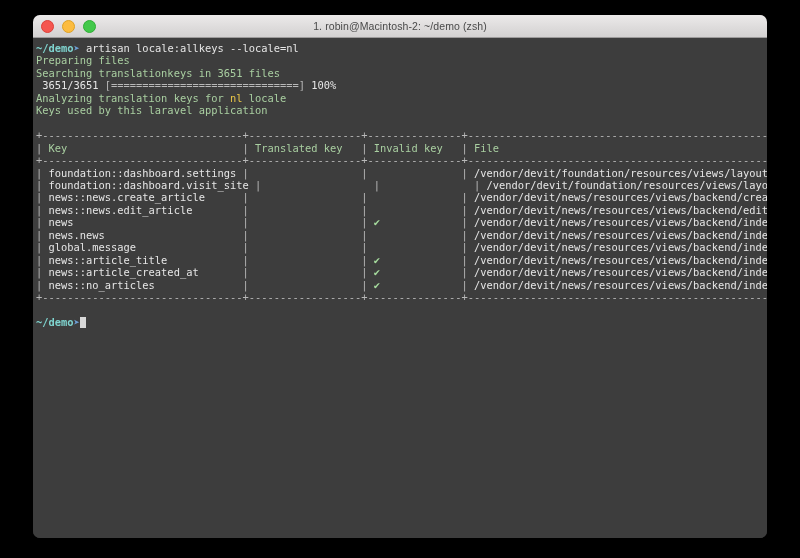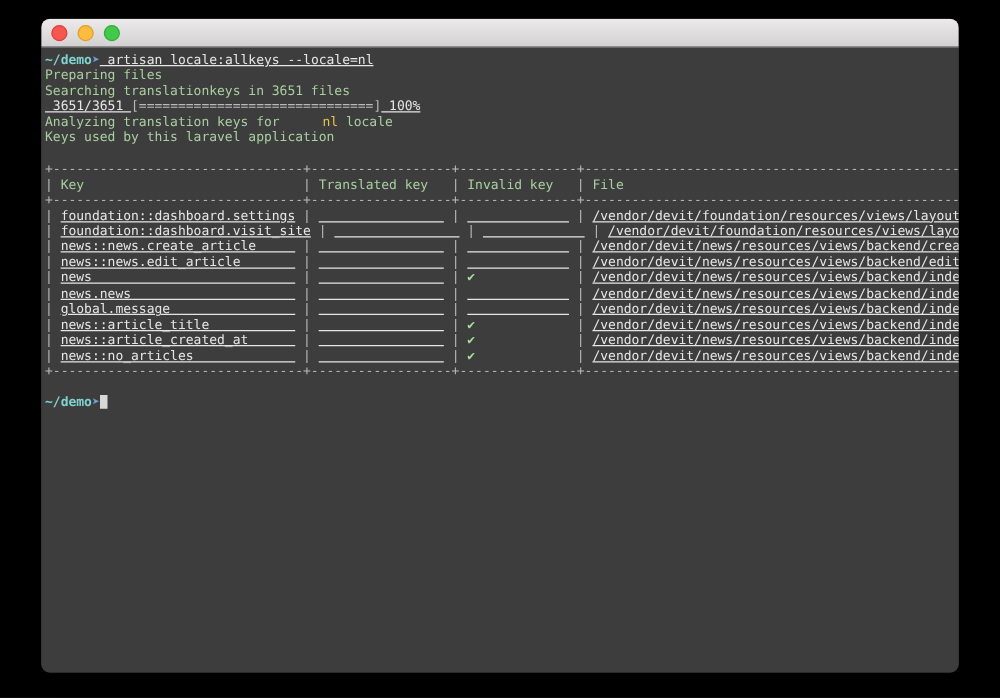--- a/index.html
+++ b/index.html
@@ -79,24 +79,24 @@
     font-family: "DejaVu Sans Mono", monospace;
     font-size: 10.4px;
     line-height: 12.45px;
     color: #d8d8d8;
     white-space: pre;
     letter-spacing: 0px;
   }
 
   
   .c-green    { color: #a9cfa1; }
-  .c-white    { color: #e6e6e6; text-decoration: underline; }
+  .c-white    { color: #e6e6e6; }
   .c-cyan     { color: #7fd4cf; font-weight: bold; }
   .c-blue     { color: #6c9ed4; }
-  .c-yellow   { color: #e8c547; margin-left: 28px; }
+  .c-yellow   { color: #e8c547; }
   .c-grey     { color: #b9b9b9; }
   .c-border   { color: #b9b9b9; }
   .c-check    { color: #a9e0a0; }
 
   .cursor {
     display: inline-block;
     width: 6.26px;
     height: 11px;
     background: #d8d8d8;
     vertical-align: -2px;
@@ -108,19 +108,20 @@
 <body>
 
 <div id="terminal-window">
 
   <div id="title-bar">
     <div id="traffic-lights">
       <span class="light close"></span>
       <span class="light min"></span>
       <span class="light max"></span>
     </div>
+    <span id="window-title">1. robin@Macintosh-2: ~/demo (zsh)</span>
   </div>
 
   <div id="terminal-body">
     <pre id="console"><span class="line"><span class="c-cyan">~/demo</span><span class="c-blue">➤</span><span class="c-white"> artisan locale:allkeys --locale=nl</span></span><span class="line"><span class="c-green">Preparing files</span></span><span class="line"><span class="c-green">Searching translationkeys in 3651 files</span></span><span class="line"><span class="c-white"> 3651/3651 </span><span class="c-grey">[==============================]</span><span class="c-white"> 100%</span></span><span class="line"><span class="c-green">Analyzing translation keys for </span><span class="c-yellow">nl</span><span class="c-green"> locale</span></span><span class="line"><span class="c-green">Keys used by this laravel application</span></span><span class="line">&nbsp;</span><span class="line"><span class="c-border">+--------------------------------+------------------+---------------+----------------------------------------------------------------+</span></span><span class="line"><span class="c-border">| </span><span class="c-green">Key                           </span><span class="c-border"> </span><span class="c-border">| </span><span class="c-green">Translated key  </span><span class="c-border"> </span><span class="c-border">| </span><span class="c-green">Invalid key  </span><span class="c-border"> </span><span class="c-border">| </span><span class="c-green">File                                                          </span></span><span class="line"><span class="c-border">+--------------------------------+------------------+---------------+----------------------------------------------------------------+</span></span><span class="line"><span class="c-border">| </span><span class="c-white">foundation::dashboard.settings</span><span class="c-border"> </span><span class="c-border">| </span><span class="c-white">                </span><span class="c-border"> </span><span class="c-border">| </span><span class="c-white">             </span><span class="c-border"> </span><span class="c-border">| </span><span class="c-white">/vendor/devit/foundation/resources/views/layout.blade.php     </span></span><span class="line"><span class="c-border">| </span><span class="c-white">foundation::dashboard.visit_site</span><span class="c-border"> </span><span class="c-border">| </span><span class="c-white">                </span><span class="c-border"> </span><span class="c-border">| </span><span class="c-white">             </span><span class="c-border"> </span><span class="c-border">| </span><span class="c-white">/vendor/devit/foundation/resources/views/layout.blade.php     </span></span><span class="line"><span class="c-border">| </span><span class="c-white">news::news.create_article     </span><span class="c-border"> </span><span class="c-border">| </span><span class="c-white">                </span><span class="c-border"> </span><span class="c-border">| </span><span class="c-white">             </span><span class="c-border"> </span><span class="c-border">| </span><span class="c-white">/vendor/devit/news/resources/views/backend/create.blade.php   </span></span><span class="line"><span class="c-border">| </span><span class="c-white">news::news.edit_article       </span><span class="c-border"> </span><span class="c-border">| </span><span class="c-white">                </span><span class="c-border"> </span><span class="c-border">| </span><span class="c-white">             </span><span class="c-border"> </span><span class="c-border">| </span><span class="c-white">/vendor/devit/news/resources/views/backend/edit.blade.php     </span></span><span class="line"><span class="c-border">| </span><span class="c-white">news                          </span><span class="c-border"> </span><span class="c-border">| </span><span class="c-white">                </span><span class="c-border"> </span><span class="c-border">| </span><span class="c-check">✔            </span><span class="c-border"> </span><span class="c-border">| </span><span class="c-white">/vendor/devit/news/resources/views/backend/index.blade.php    </span></span><span class="line"><span class="c-border">| </span><span class="c-white">news.news                     </span><span class="c-border"> </span><span class="c-border">| </span><span class="c-white">                </span><span class="c-border"> </span><span class="c-border">| </span><span class="c-white">             </span><span class="c-border"> </span><span class="c-border">| </span><span class="c-white">/vendor/devit/news/resources/views/backend/index.blade.php    </span></span><span class="line"><span class="c-border">| </span><span class="c-white">global.message                </span><span class="c-border"> </span><span class="c-border">| </span><span class="c-white">                </span><span class="c-border"> </span><span class="c-border">| </span><span class="c-white">             </span><span class="c-border"> </span><span class="c-border">| </span><span class="c-white">/vendor/devit/news/resources/views/backend/index.blade.php    </span></span><span class="line"><span class="c-border">| </span><span class="c-white">news::article_title           </span><span class="c-border"> </span><span class="c-border">| </span><span class="c-white">                </span><span class="c-border"> </span><span class="c-border">| </span><span class="c-check">✔            </span><span class="c-border"> </span><span class="c-border">| </span><span class="c-white">/vendor/devit/news/resources/views/backend/index.blade.php    </span></span><span class="line"><span class="c-border">| </span><span class="c-white">news::article_created_at      </span><span class="c-border"> </span><span class="c-border">| </span><span class="c-white">                </span><span class="c-border"> </span><span class="c-border">| </span><span class="c-check">✔            </span><span class="c-border"> </span><span class="c-border">| </span><span class="c-white">/vendor/devit/news/resources/views/backend/index.blade.php    </span></span><span class="line"><span class="c-border">| </span><span class="c-white">news::no_articles             </span><span class="c-border"> </span><span class="c-border">| </span><span class="c-white">                </span><span class="c-border"> </span><span class="c-border">| </span><span class="c-check">✔            </span><span class="c-border"> </span><span class="c-border">| </span><span class="c-white">/vendor/devit/news/resources/views/backend/index.blade.php    </span></span><span class="line"><span class="c-border">+--------------------------------+------------------+---------------+----------------------------------------------------------------+</span></span><span class="line">&nbsp;</span><span class="line"><span class="c-cyan">~/demo</span><span class="c-blue">➤</span><span class="cursor"></span></span></pre>
   </div>
 
 </div>
 
 </body></html>

